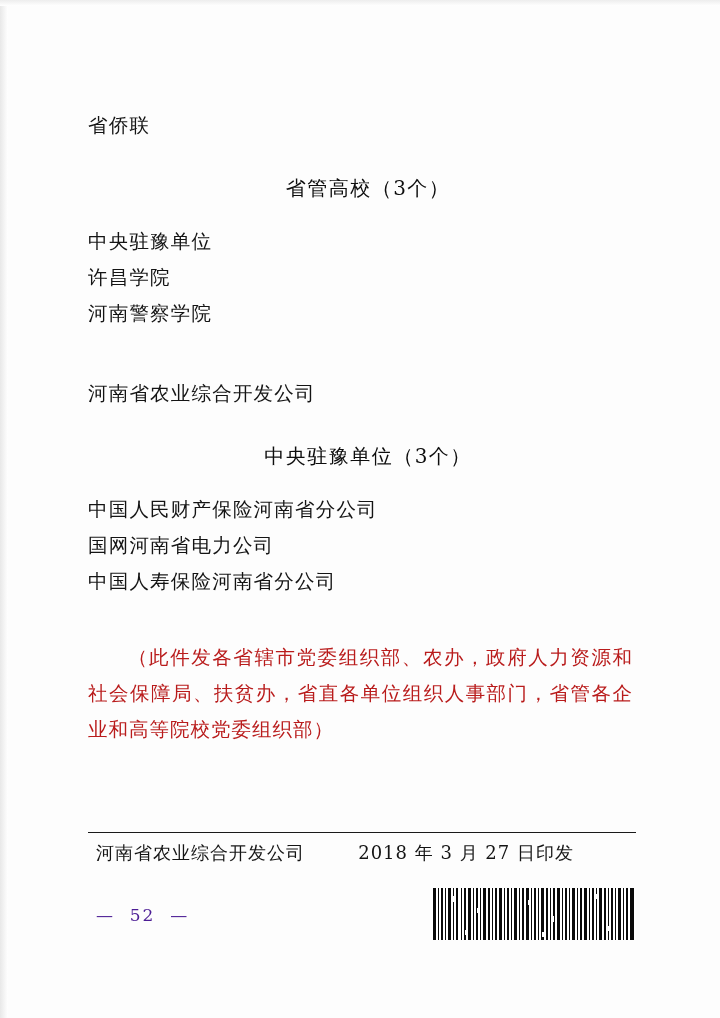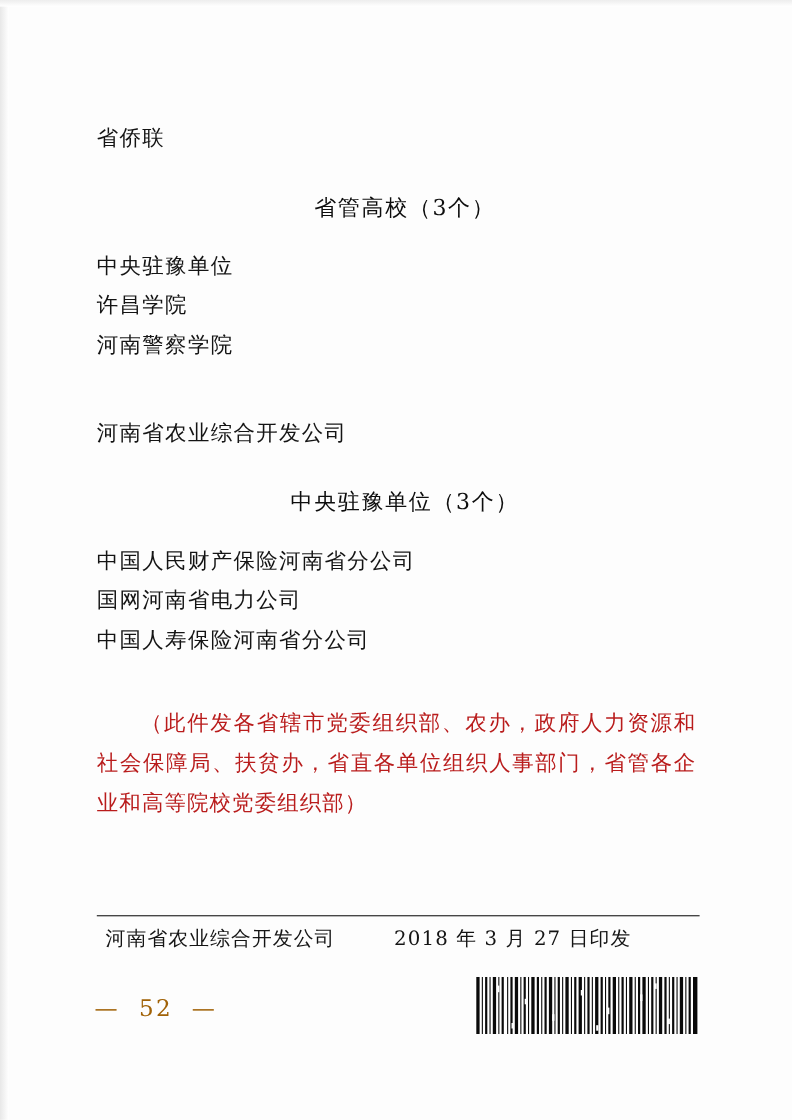--- a/index.html
+++ b/index.html
@@ -81,25 +81,25 @@
     letter-spacing: 1px;
     color: #141414;
     white-space: pre;
   }
   .footer-date {
     margin-right: 62px;
     margin-left: 37px;
   }
   .page-number {
     position: absolute;
-    left: 86px;
+    left: 96px;
     top: 905px;
-    font-size: 21px;
+    font-size: 17px;
     letter-spacing: 2px;
-    color: #a16207;
+    color: #4c1d95;
     white-space: pre;
   }
   .barcode {
     position: absolute;
     left: 432px;
     top: 888px;
     width: 204px;
     height: 52px;
     overflow: hidden;
     background: #ffffff;

